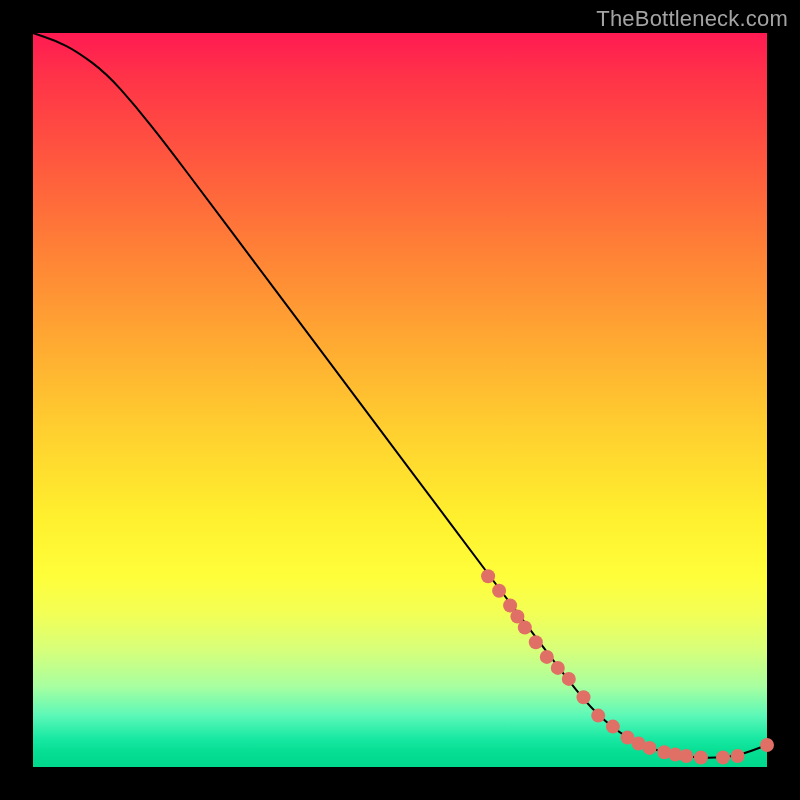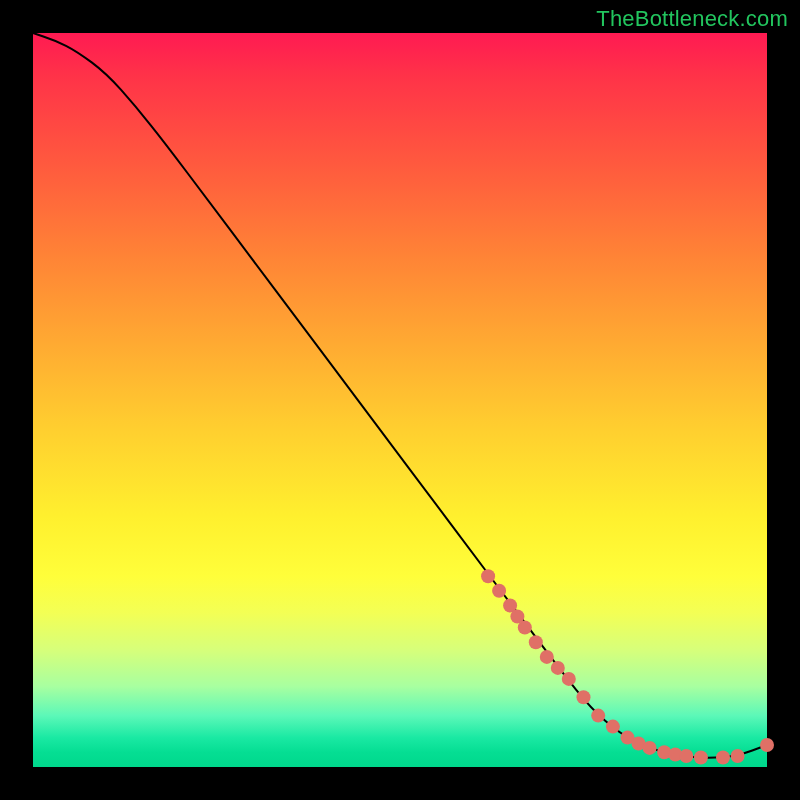--- a/index.html
+++ b/index.html
@@ -40,21 +40,21 @@
       #5cf8b8 93%,
       #1ae9a3 96%,
       #05de93 98%,
       #00d88c 100%
     );
   }
   .watermark {
     position: absolute;
     top: 6px;
     right: 12px;
-    color: #22c55e;
+    color: #a3a3a3;
     font-size: 22px;
     font-weight: 500;
     letter-spacing: 0.2px;
     user-select: none;
   }
   svg.curve {
     position: absolute;
     left: 0;
     top: 0;
     width: 734px;

